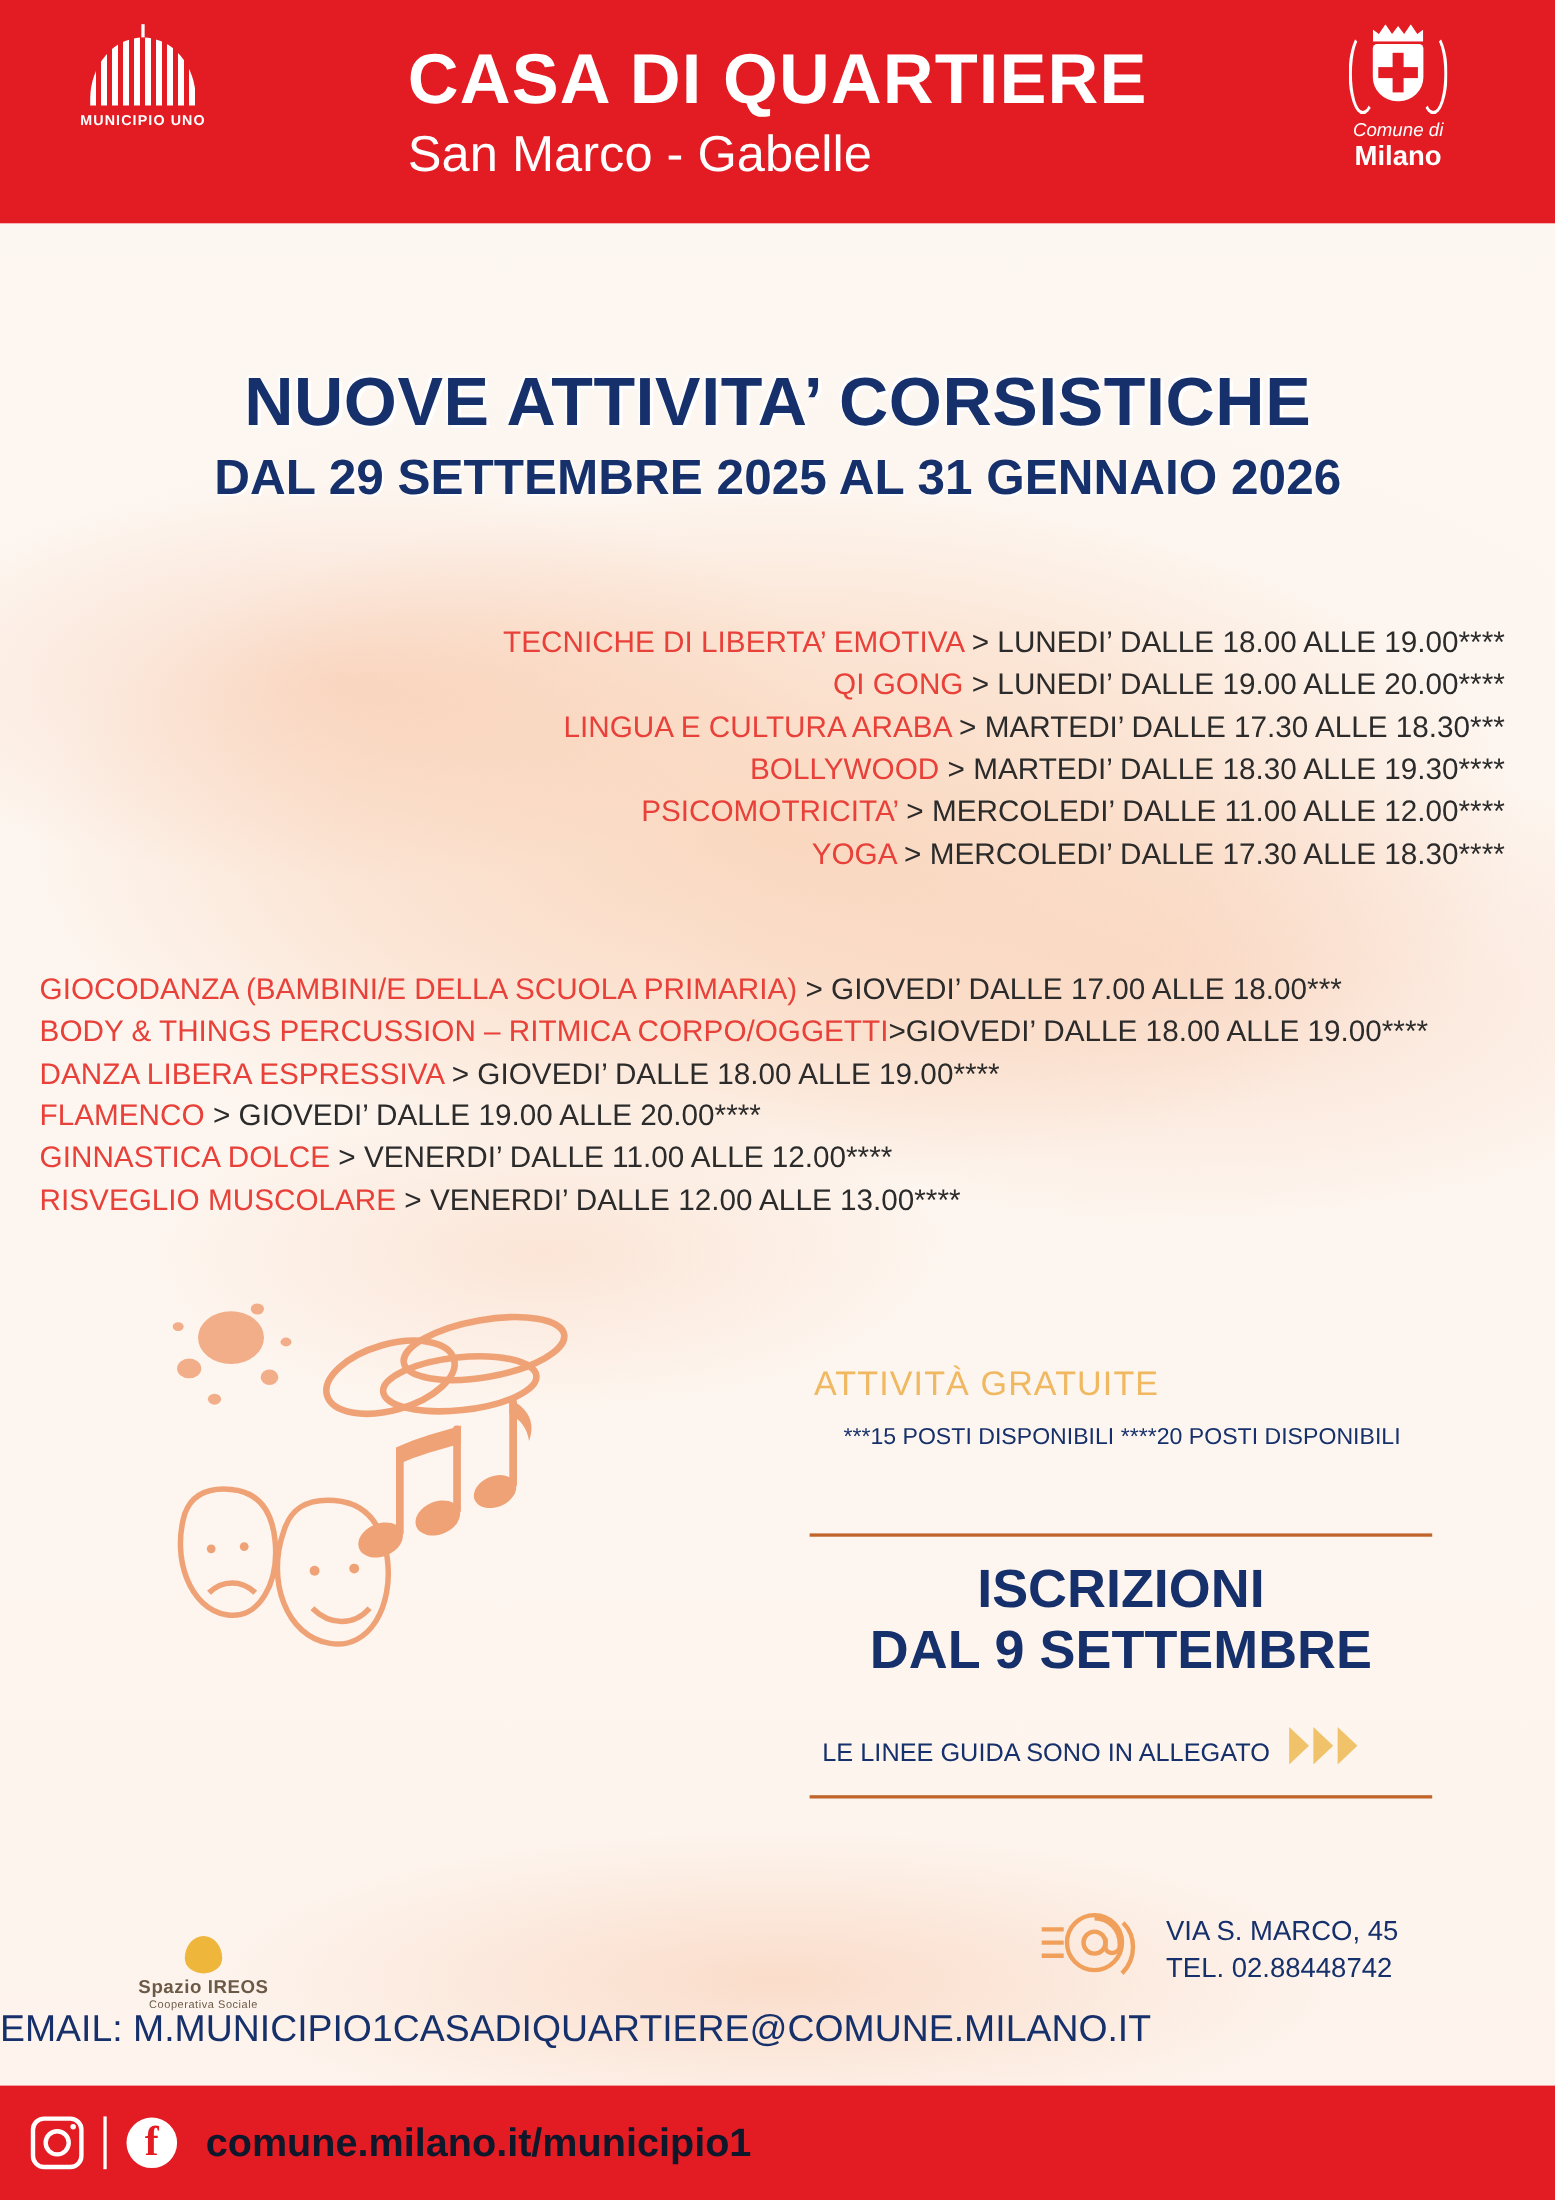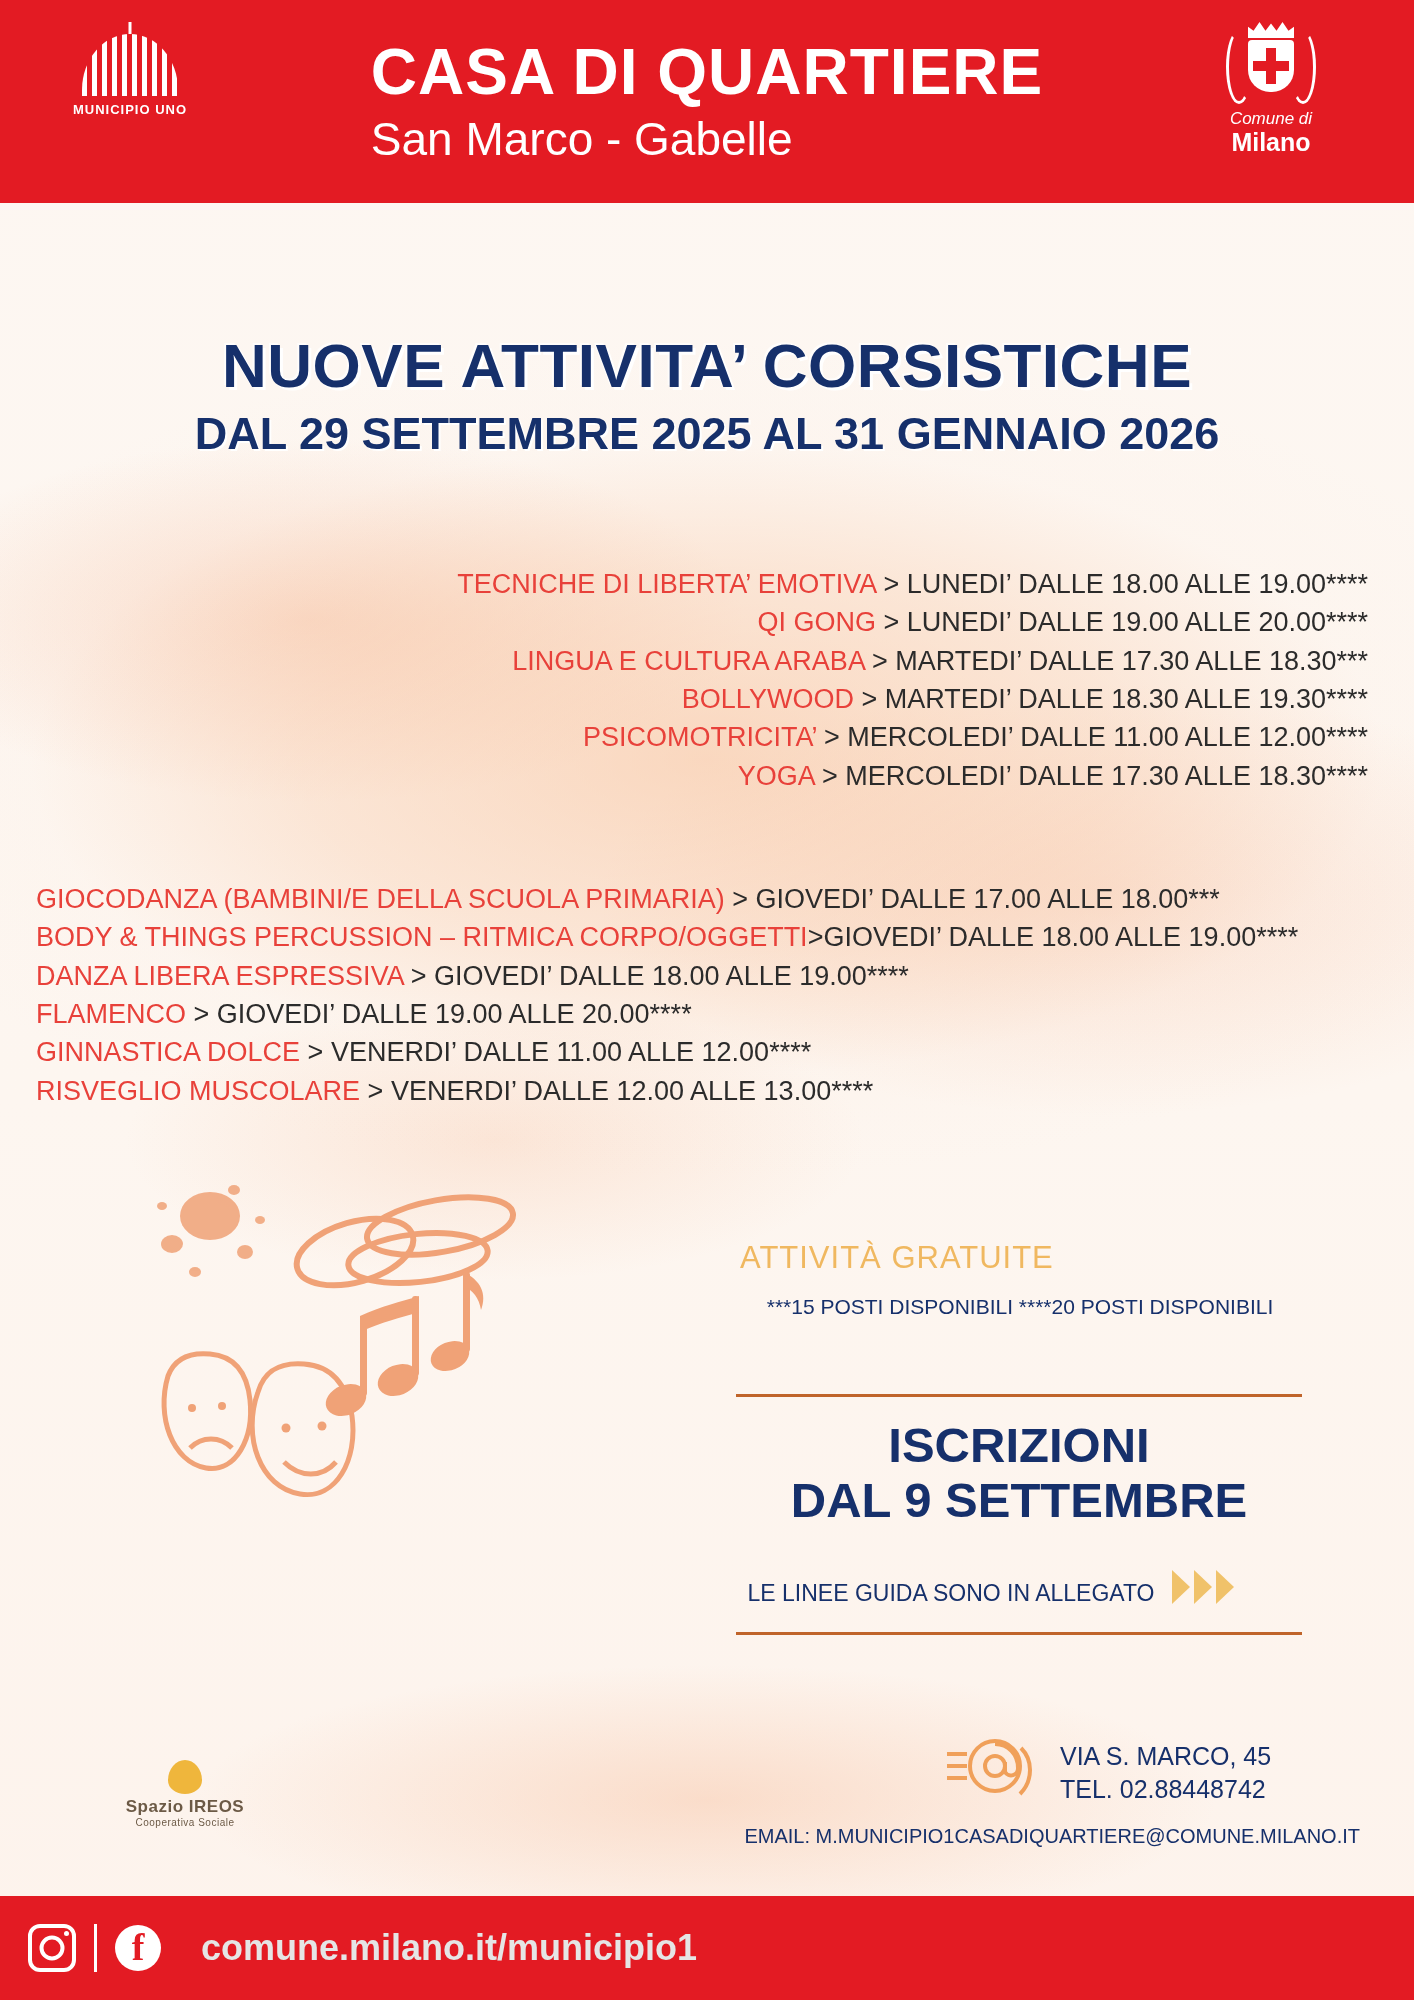--- a/index.html
+++ b/index.html
@@ -281,23 +281,23 @@
     color: #f0a05a;
   }
   .contact-rows {
     margin-left: 530px;
   }
   .email-line {
     position: absolute;
     top: 1825px;
     left: 0;
     width: 1360px;
-    text-align: right;
-    color: #16306b;
-    font-size: 20px;
+    text-align: left;
+    color: #16306b;
+    font-size: 34px;
   }
 
   
   .ireos {
     position: absolute;
     left: 95px;
     top: 1760px;
     width: 180px;
     text-align: center;
     color: #6c5a46;
@@ -355,24 +355,24 @@
     border-radius: 50%;
     background: #fff;
     color: #e31b23;
     font-family: "Liberation Serif", serif;
     font-weight: bold;
     font-size: 38px;
     line-height: 44px;
     text-align: center;
   }
   .footer-url {
-    color: #e5e5e5;
+    color: #0f172a;
     font-size: 36px;
     font-weight: bold;
-    margin-left: 22px;
+    margin-left: 8px;
   }
 </style>
 </head>
 <body>
 
 <div class="poster">
 
   <div class="header">
     <div class="logo-municipio">
       <div class="dome"></div>

